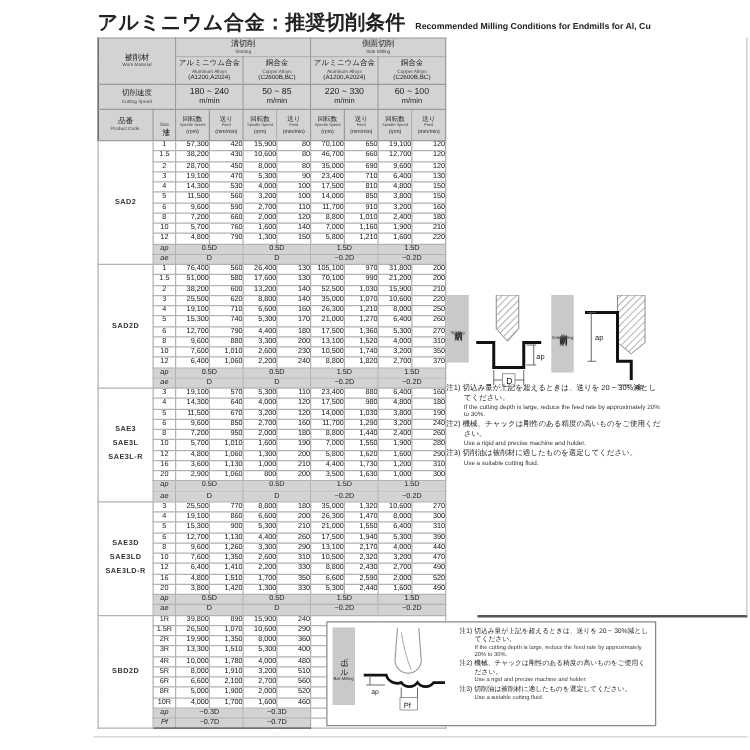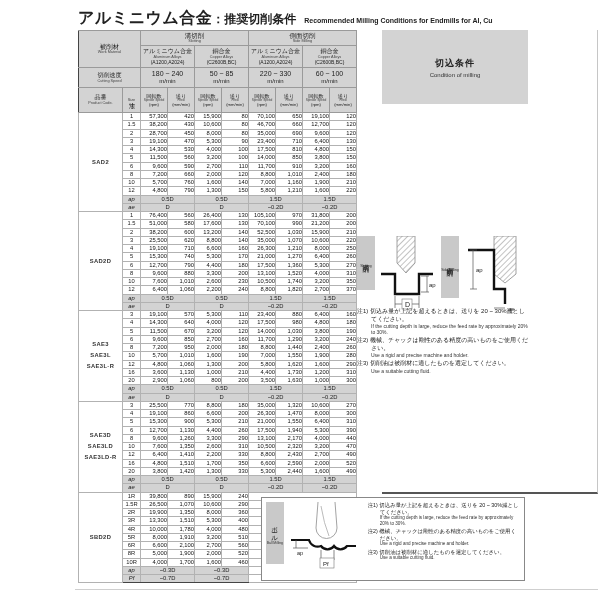--- a/index.html
+++ b/index.html
@@ -1,21 +1,21 @@
 <!DOCTYPE html>
 <html><head>
 <meta charset="utf-8">
 <style>
   html,body{margin:0;padding:0;background:#fff;}
   .page{position:relative;width:600px;height:600px;background:#fff;overflow:hidden;
         font-family:"Liberation Sans",sans-serif;color:#222;}
   
   .titlebar{position:absolute;left:78px;top:8px;white-space:nowrap;}
   .t-jp{font-size:16px;font-weight:bold;letter-spacing:.5px;}
-  .t-sub{font-size:12px;font-weight:bold;}
+  .t-sub{font-size:16px;font-weight:bold;}
   .t-en{font-size:7px;font-weight:bold;margin-left:8px;}
   
   table.doc{position:absolute;left:78px;top:30px;border-collapse:collapse;table-layout:fixed;width:277px;}
   table.doc th,table.doc td{border:1px solid #b2b2b2;padding:0;overflow:hidden;}
   table.doc th{background:#d3d3d3;font-weight:normal;text-align:center;border-color:#9a9a9a;}
   .hA th{height:14px;}
   .hB th{height:21px;}
   .hC th{height:19px;}
   .hD th{height:24px;}
   .jp1{font-size:6.5px;line-height:7px;}
@@ -76,24 +76,20 @@
 </head>
 <body>
 
 <div class="page">
 
   <div class="titlebar">
     <span class="t-jp">アルミニウム合金</span><span class="t-sub">：推奨切削条件</span><span class="t-en">Recommended Milling Conditions for Endmills for Al, Cu</span>
   </div>
 
   <div class="panel-frame"></div>
-  <div class="cond-box">
-    <div class="jp">切込条件</div>
-    <div class="en">Condition of milling</div>
-  </div>
 
   <table class="doc">
     <colgroup>
       <col style="width:44px">
         <col style="width:18px">
       <col style="width:27px">
         <col style="width:27px">
         <col style="width:27px">
         <col style="width:27px">
       <col style="width:27px">

